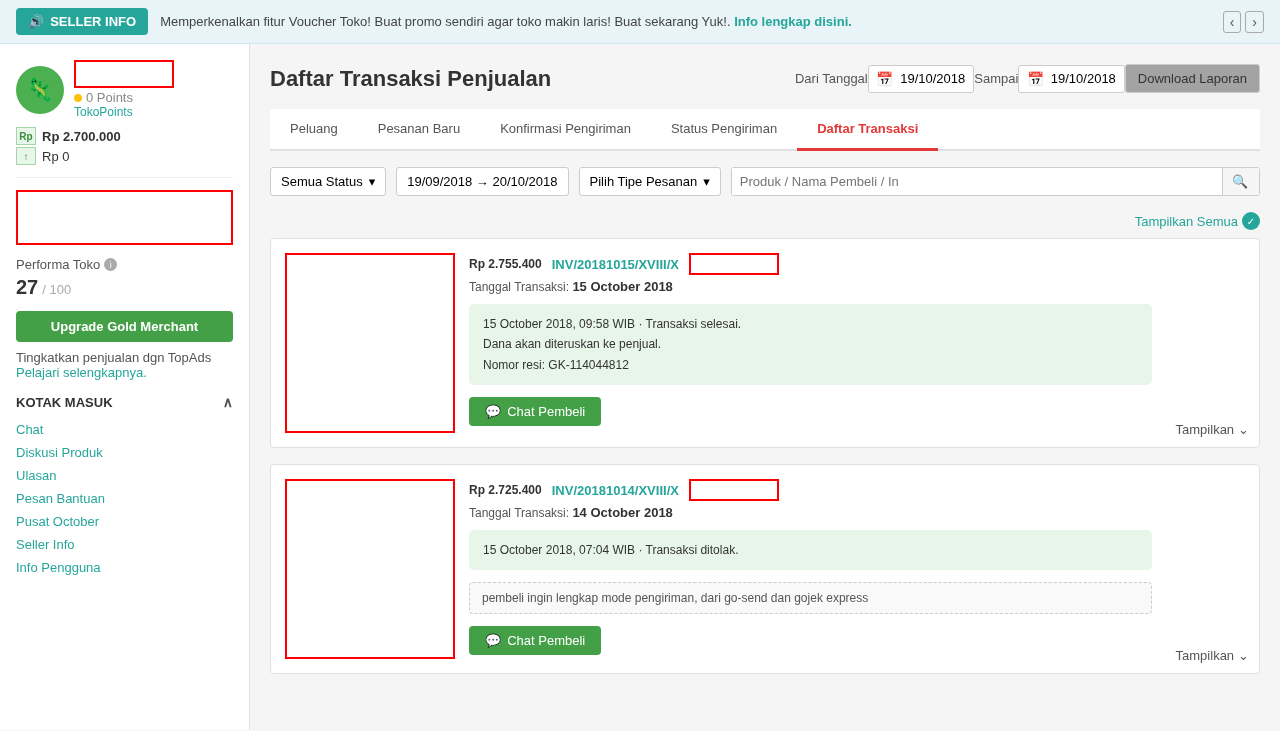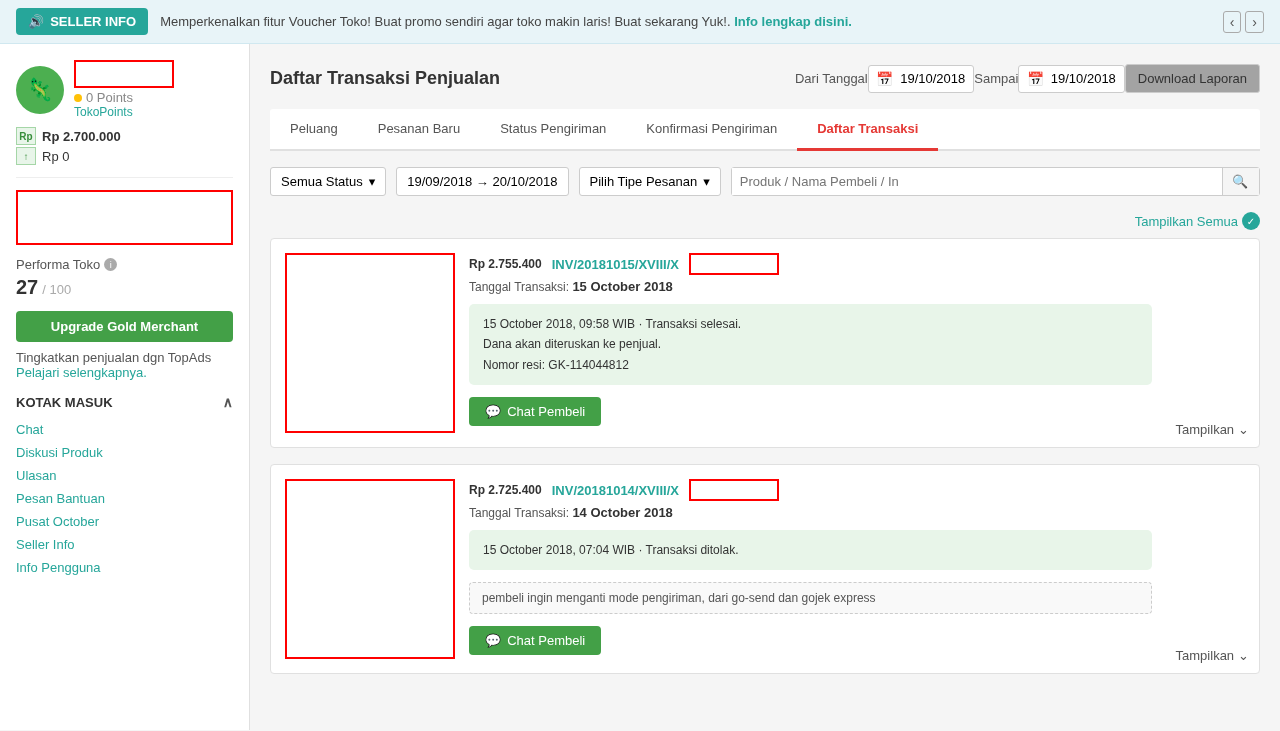--- a/index.html
+++ b/index.html
@@ -98,21 +98,21 @@
       font-weight: bold;
       color: #333;
       margin: 14px 0 8px;
     }
     .chevron-up { font-size: 14px; color: #555; }
     .sidebar-menu-item { color: #26a69a; padding: 4px 0; cursor: pointer; font-size: 13px; }
 
     
     .content { flex: 1; padding: 20px; background: #f5f5f5; }
     .content-header { display: flex; align-items: center; justify-content: space-between; margin-bottom: 16px; }
-    .page-title { font-size: 18px; font-weight: bold; color: #333; }
+    .page-title { font-size: 22px; font-weight: bold; color: #333; }
     .date-range { display: flex; align-items: center; }
     .date-label { color: #555; }
     .date-input {
       border: 1px solid #ccc;
       border-radius: 3px;
       padding: 5px 8px;
       display: flex;
       align-items: center;
       gap: 6px;
       background: white;
@@ -347,22 +347,22 @@
           <span class="cal-icon">📅</span>
           <span>19/10/2018</span>
         </div>
         <button class="download-btn">Download Laporan</button>
       </div>
     </div>
 
     <div class="tabs">
       <div class="tab">Peluang</div>
       <div class="tab">Pesanan Baru</div>
+      <div class="tab">Konfirmasi Pengiriman</div>
       <div class="tab">Status Pengiriman</div>
-      <div class="tab">Konfirmasi Pengiriman</div>
       <div class="tab active">Daftar Transaksi</div>
     </div>
 
     <div class="filters">
       <div class="filter-select">
         <span>Semua Status</span>
         <span>▾</span>
       </div>
       <div class="date-range-filter">
         <span>19/09/2018 → 20/10/2018</span>
@@ -423,21 +423,21 @@
           <span class="card-invoice">INV/20181014/XVIII/X</span>
           <span class="invoice-redbox"></span>
         </div>
         <div class="card-date">
           Tanggal Transaksi: <strong>14 October 2018</strong>
         </div>
         <div class="card-status-box">
           15 October 2018, 07:04 WIB · Transaksi ditolak.
         </div>
         <div class="card-note-box">
-          pembeli ingin menganti mode pengiriman, dari go-send dan gojek express
+          pembeli ingin lengkap mode pengiriman, dari go-send dan gojek express
         </div>
         <button class="chat-btn">
           <span>💬</span>
           <span>Chat Pembeli</span>
         </button>
       </div>
       <div style="display:flex; flex-direction:column; justify-content:flex-end; padding:10px;">
         <div class="tampilkan-btn">
           <span>Tampilkan</span>
           <span>⌄</span>

